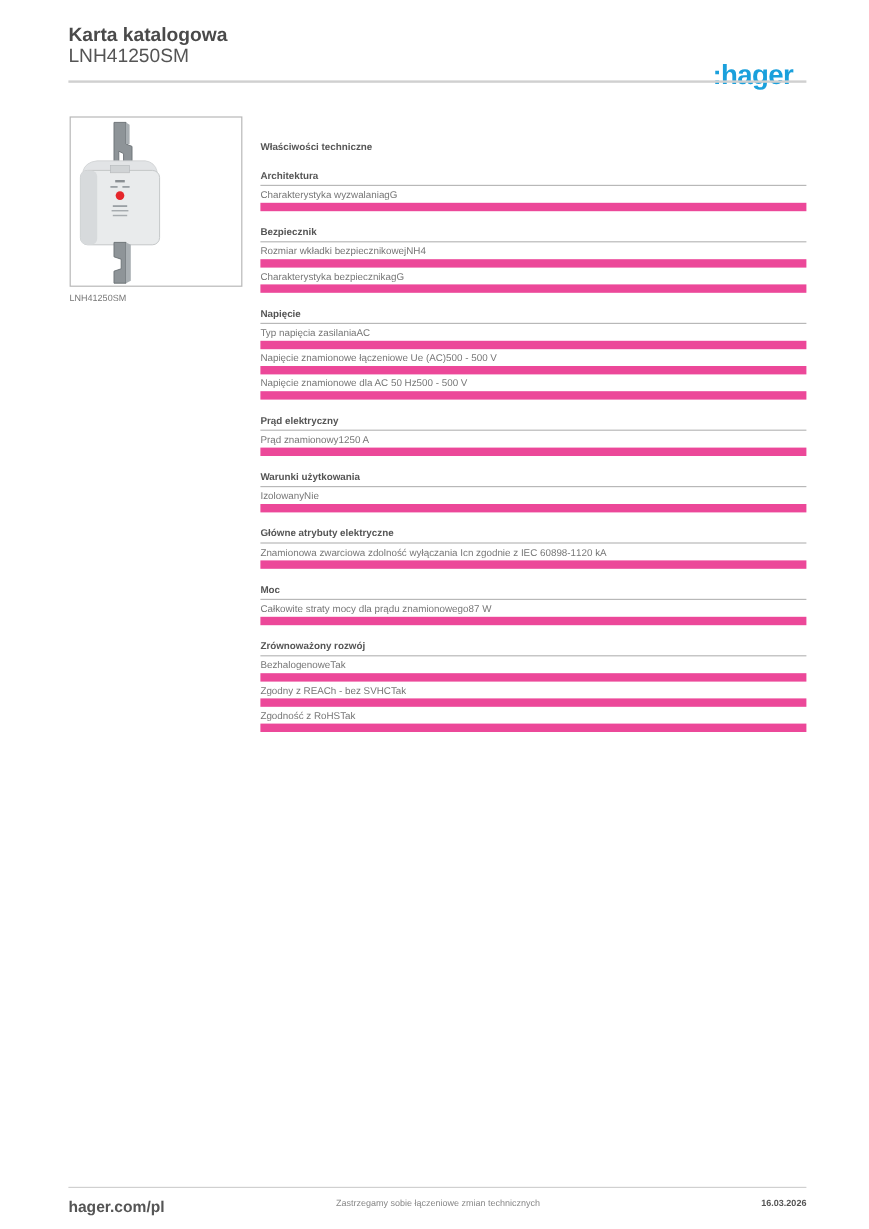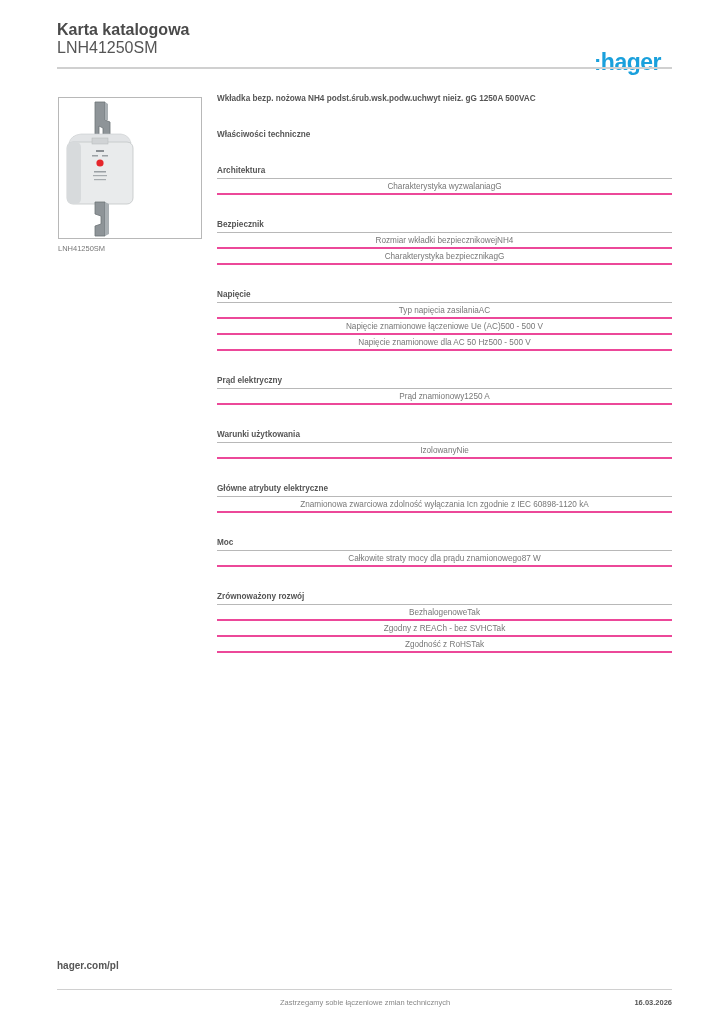--- a/index.html
+++ b/index.html
@@ -33,37 +33,37 @@
       position: absolute; left: 58px; top: 244px; font-size: 7.5px; color: #777;
     }
     .content { position: absolute; left: 217px; top: 93px; width: 455px; }
     .product-desc {
       font-size: 8.2px; font-weight: bold; color: #555; line-height: 12px; height: 12px;
       white-space: nowrap;
     }
     .props-title {
       margin-top: 24px; font-size: 8.2px; font-weight: bold; color: #555; line-height: 12px;
     }
-    .section { margin-top: 24px; }
+    .section { margin-top: 12px; }
     .section:first-of-type { margin-top: 12px; }
     .section-title {
       font-size: 8.2px; font-weight: bold; color: #555; line-height: 12px; padding-bottom: 1px;
       border-bottom: 1px solid #b8b8b8;
     }
     .row {
-      display: flex; justify-content: center;
+      display: flex; justify-content: flex-start;
       font-size: 8.2px; color: #777; line-height: 13px; height: 13px;
-      border-bottom: 2px solid #ec4899; padding-top: 1px;
+      border-bottom: 7px solid #ec4899; padding-top: 1px;
     }
     .row .val { text-align: right; }
     .footer-rule {
       position: absolute; left: 57px; top: 989px; width: 615px; height: 1px; background: #d0d0d0;
     }
     .footer-left {
-      position: absolute; left: 57px; top: 960px; font-size: 10px; font-weight: bold; color: #555;
+      position: absolute; left: 57px; top: 998px; font-size: 13px; font-weight: bold; color: #555;
     }
     .footer-center {
       position: absolute; left: 280px; top: 998px; font-size: 7.5px; color: #888;
     }
     .footer-right {
       position: absolute; right: 52px; top: 998px; font-size: 7.5px; font-weight: bold; color: #555; margin-left: 36px;
     }
   </style>
 </head>
 <body>
@@ -97,21 +97,20 @@
     <rect x="34" y="77" width="14" height="1.2" fill="#a6abaf"></rect>
     <rect x="35" y="81" width="12" height="1.2" fill="#a6abaf"></rect>
 
     <path d="M36 104 L46 104 L46 138 L36 138 L36 128 L42 126 L42 118 L36 116 Z" fill="#8e9498" stroke="#6d7377" stroke-width="0.8"></path>
     <path d="M46 104 L50 106 L50 136 L46 138 Z" fill="#a9afb3"></path>
   </svg>
 </div>
 <div class="image-caption">LNH41250SM</div>
 
 <div class="content">
-  <div class="product-desc">Wkładka bezp. nożowa NH4 podst.śrub.wsk.podw.uchwyt nieiz. gG 1250A 500VAC</div>
   <div class="props-title">Właściwości techniczne</div>
 
   <div class="section">
     <div class="section-title">Architektura</div>
     <div class="row">
         <span>Charakterystyka wyzwalania</span>
         <span class="val">gG</span>
       </div>
   </div>
 

